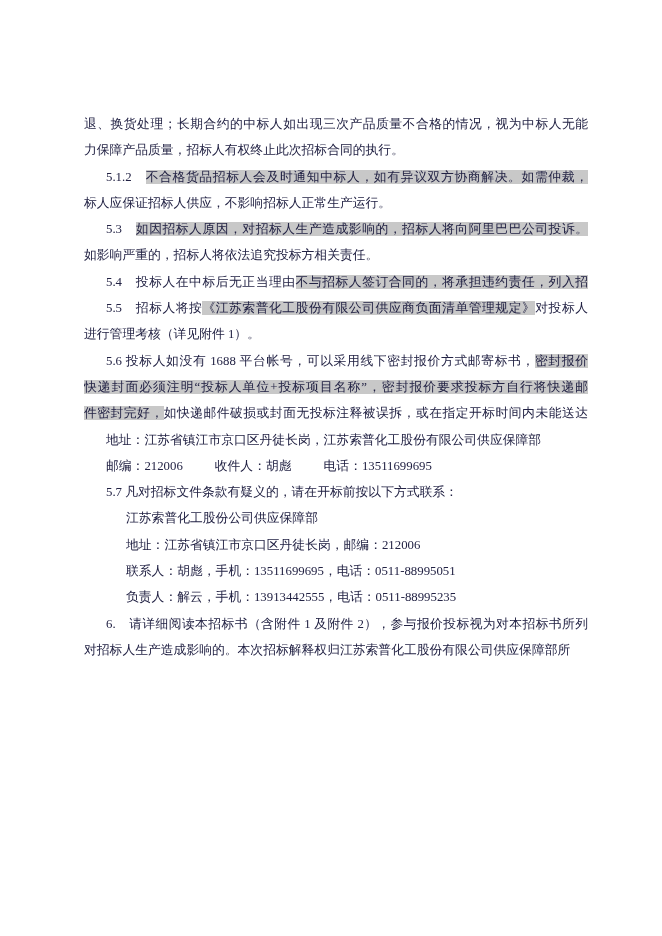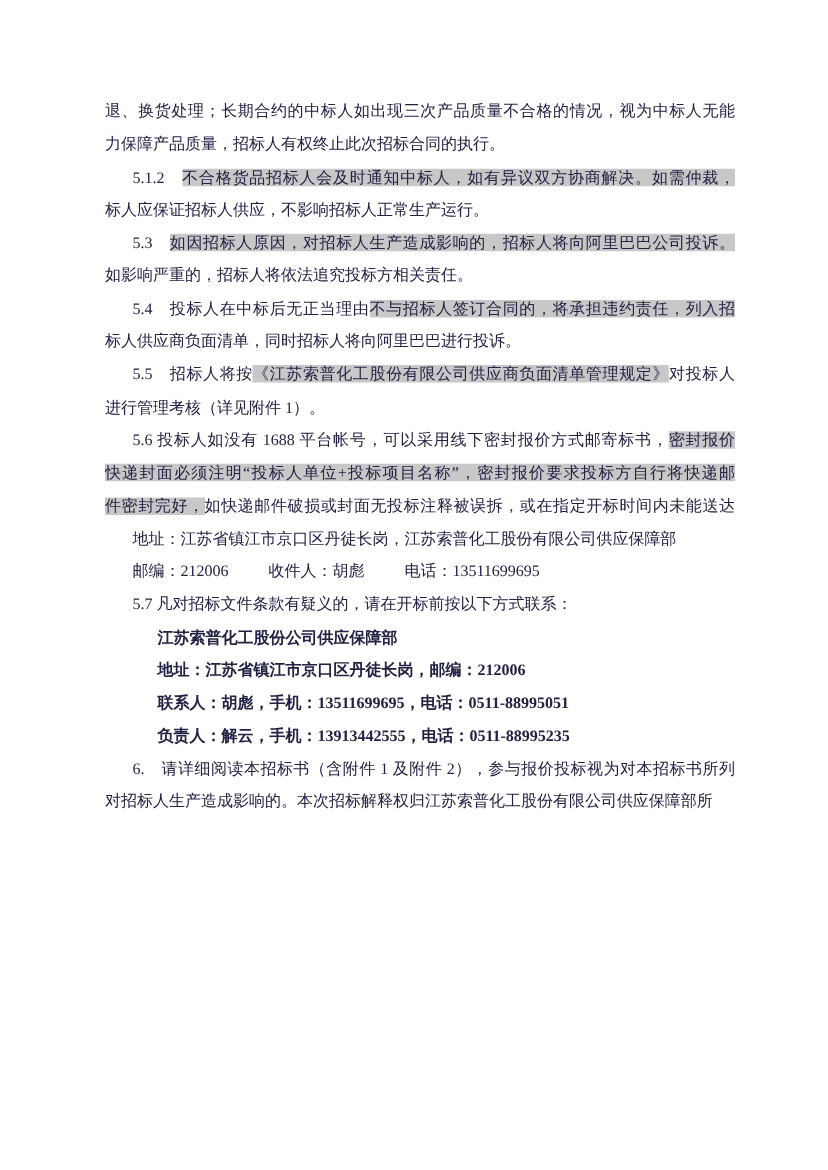--- a/index.html
+++ b/index.html
@@ -10,52 +10,51 @@
   * { margin: 0; padding: 0; box-sizing: border-box; }
   html, body { background: #ffffff; }
   .page {
     position: relative;
     width: 662px;
     height: 936px;
     background: var(--bg);
     color: var(--fg);
     font-family: "Liberation Serif", "DejaVu Serif", serif;
     font-size: 12.8px;
-    padding: 76px 74px 0 84px;
+    padding: 111px 74px 0 84px;
     overflow: hidden;
   }
   .line {
     line-height: 26.3px;
     height: 26.3px;
     white-space: pre-wrap;
     overflow: hidden;
   }
   .line.justify {
     text-align: justify;
     text-align-last: justify;
   }
-  .line.bold { font-weight: bold; }
+  .line.bold { font-weight: normal; }
   .indent-0 { padding-left: 0; }
   .indent-1 { padding-left: 22px; }
   .indent-2 { padding-left: 42px; }
   .seg.hl { background: var(--hl); }
 </style>
 </head>
 <body>
 
 <div class="page">
   <div id="doc">
       <div class="line indent-0 justify"><span class="seg">退、换货处理；长期合约的中标人如出现三次产品质量不合格的情况，视为中标人无能</span></div>
       <div class="line indent-0"><span class="seg">力保障产品质量，招标人有权终止此次招标合同的执行。</span></div>
       <div class="line indent-1 justify"><span class="seg">5.1.2　</span><span class="seg hl">不合格货品招标人会及时通知中标人，如有异议双方协商解决。如需仲裁，</span></div>
       <div class="line indent-0"><span class="seg">标人应保证招标人供应，不影响招标人正常生产运行。</span></div>
       <div class="line indent-1 justify"><span class="seg">5.3　</span><span class="seg hl">如因招标人原因，对招标人生产造成影响的，招标人将向阿里巴巴公司投诉。</span></div>
       <div class="line indent-0"><span class="seg">如影响严重的，招标人将依法追究投标方相关责任。</span></div>
       <div class="line indent-1 justify"><span class="seg">5.4　投标人在中标后无正当理由</span><span class="seg hl">不与招标人签订合同的，将承担违约责任，列入招</span></div>
-      <div class="line indent-0"><span class="seg">标人供应商负面清单，同时招标人将向阿里巴巴进行投诉。</span></div>
       <div class="line indent-1 justify"><span class="seg">5.5　招标人将按</span><span class="seg hl">《江苏索普化工股份有限公司供应商负面清单管理规定》</span><span class="seg">对投标人</span></div>
       <div class="line indent-0"><span class="seg">进行管理考核（详见附件 1）。</span></div>
       <div class="line indent-1 justify"><span class="seg">5.6 投标人如没有 1688 平台帐号，可以采用线下密封报价方式邮寄标书，</span><span class="seg hl">密封报价</span></div>
       <div class="line indent-0 justify"><span class="seg hl">快递封面必须注明“投标人单位+投标项目名称”，密封报价要求投标方自行将快递邮</span></div>
       <div class="line indent-0 justify"><span class="seg hl">件密封完好，</span><span class="seg">如快递邮件破损或封面无投标注释被误拆，或在指定开标时间内未能送达</span></div>
       <div class="line indent-1"><span class="seg">地址：江苏省镇江市京口区丹徒长岗，江苏索普化工股份有限公司供应保障部</span></div>
       <div class="line indent-1"><span class="seg">邮编：212006          收件人：胡彪          电话：13511699695</span></div>
       <div class="line indent-1"><span class="seg">5.7 凡对招标文件条款有疑义的，请在开标前按以下方式联系：</span></div>
       <div class="line indent-2 bold"><span class="seg">江苏索普化工股份公司供应保障部</span></div>
       <div class="line indent-2 bold"><span class="seg">地址：江苏省镇江市京口区丹徒长岗，邮编：212006</span></div>

